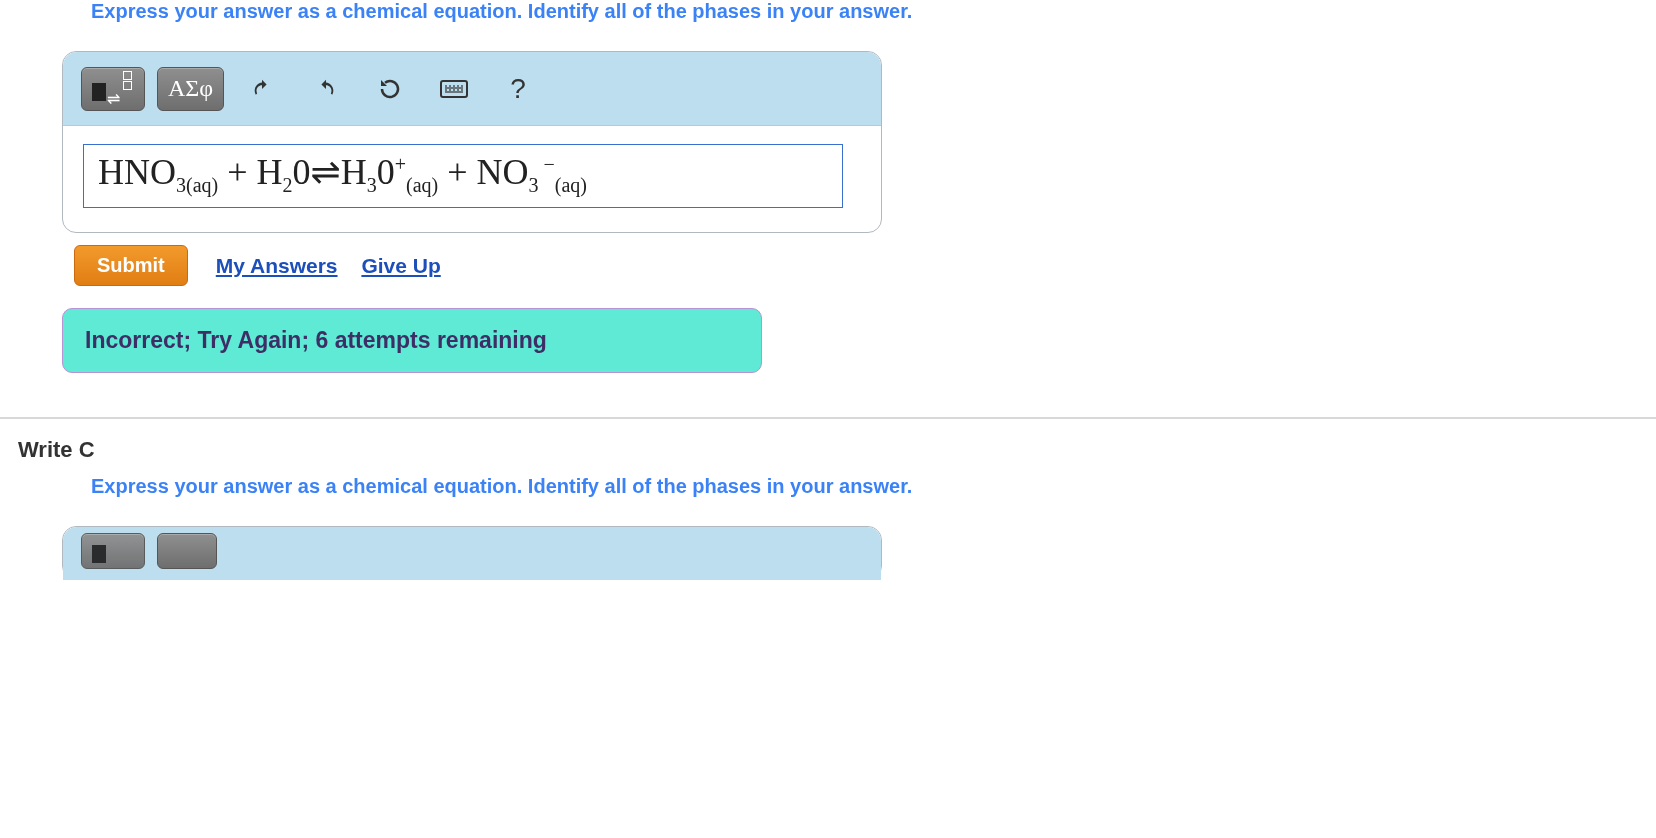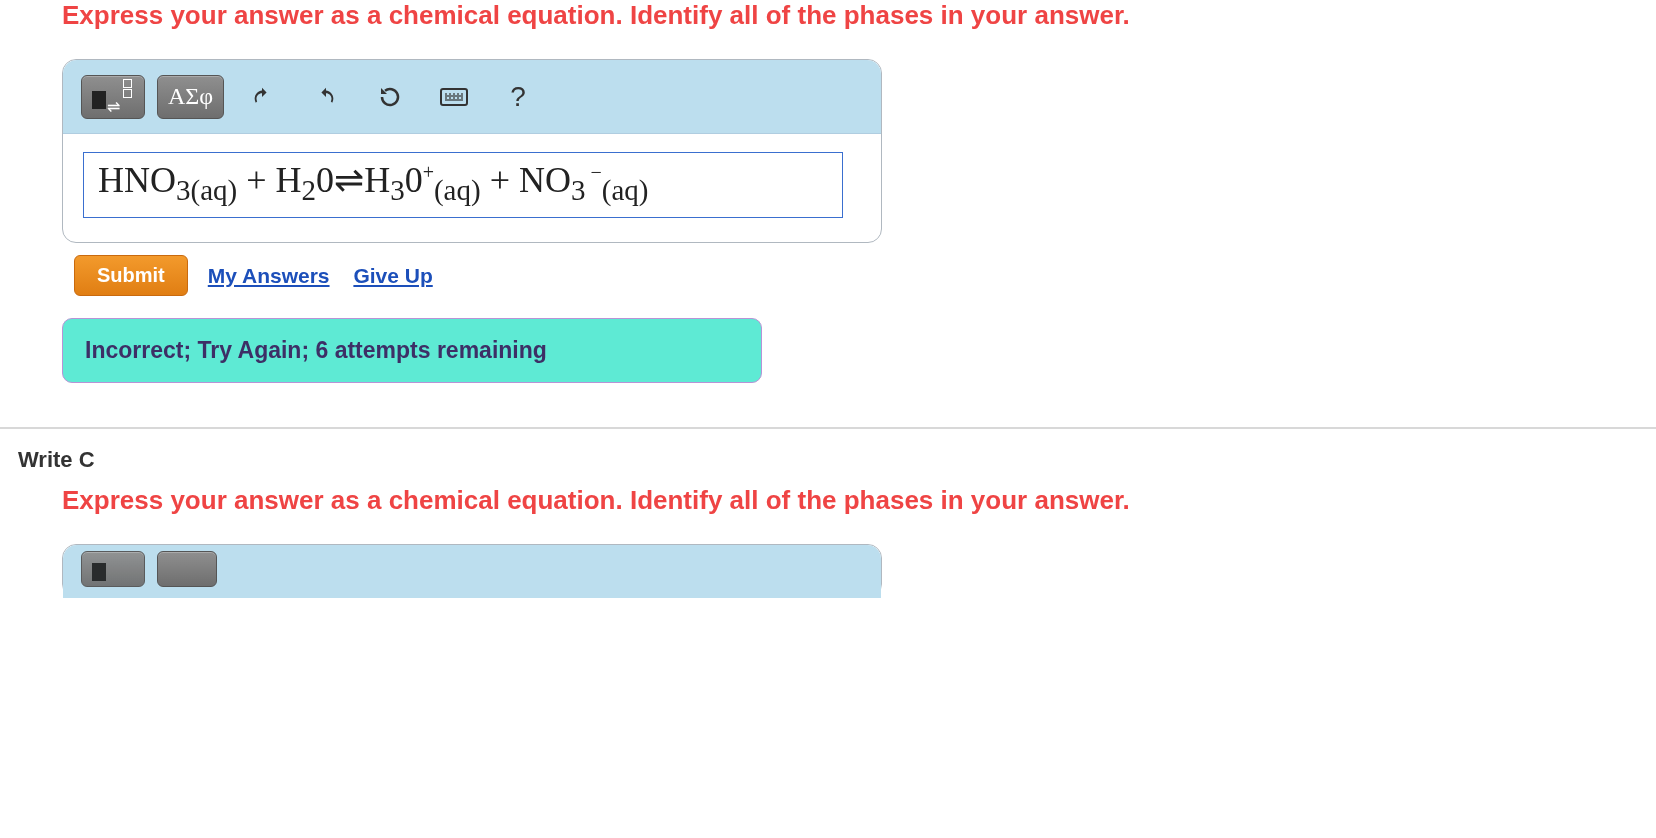--- a/index.html
+++ b/index.html
@@ -25,23 +25,24 @@
     color: #333;
     margin-bottom: 18px;
     line-height: 1.4;
   }
   .formula-inline {
     font-family: "Times New Roman", Times, serif;
     font-size: 26px;
   }
   .instruction {
     font-weight: bold;
-    font-size: 26px;
-    color: #ef4444;
+    font-size: 20px;
+    color: #3b82f6;
     margin-bottom: 28px;
+    margin-left: 29px;
   }
   .answer-card {
     border: 1px solid #b0b8c0;
     border-radius: 14px;
     width: 820px;
     padding: 0;
     overflow: visible;
     background: #fff;
   }
   .toolbar {
@@ -123,27 +124,27 @@
   }
   .equation-box {
     border: 1.5px solid #3a6fcf;
     padding: 6px 14px 10px 14px;
     width: 760px;
     font-family: "Times New Roman", Times, serif;
     font-size: 36px;
     color: #222;
     white-space: nowrap;
   }
-  .equation-box sub { font-size: 29px; }
+  .equation-box sub { font-size: 20px; }
   .equation-box sup { font-size: 20px; }
   .phase { font-size: 22px; }
   .actions {
     display: flex;
     align-items: center;
-    gap: 20px;
+    gap: 28px;
     padding: 6px 0 0 12px;
     margin-top: 6px;
   }
   .submit-btn {
     background: linear-gradient(#f39a2c,#e07e13);
     border: 1px solid #c96a0e;
     color: #fff;
     font-weight: bold;
     font-size: 20px;
     padding: 8px 22px;

